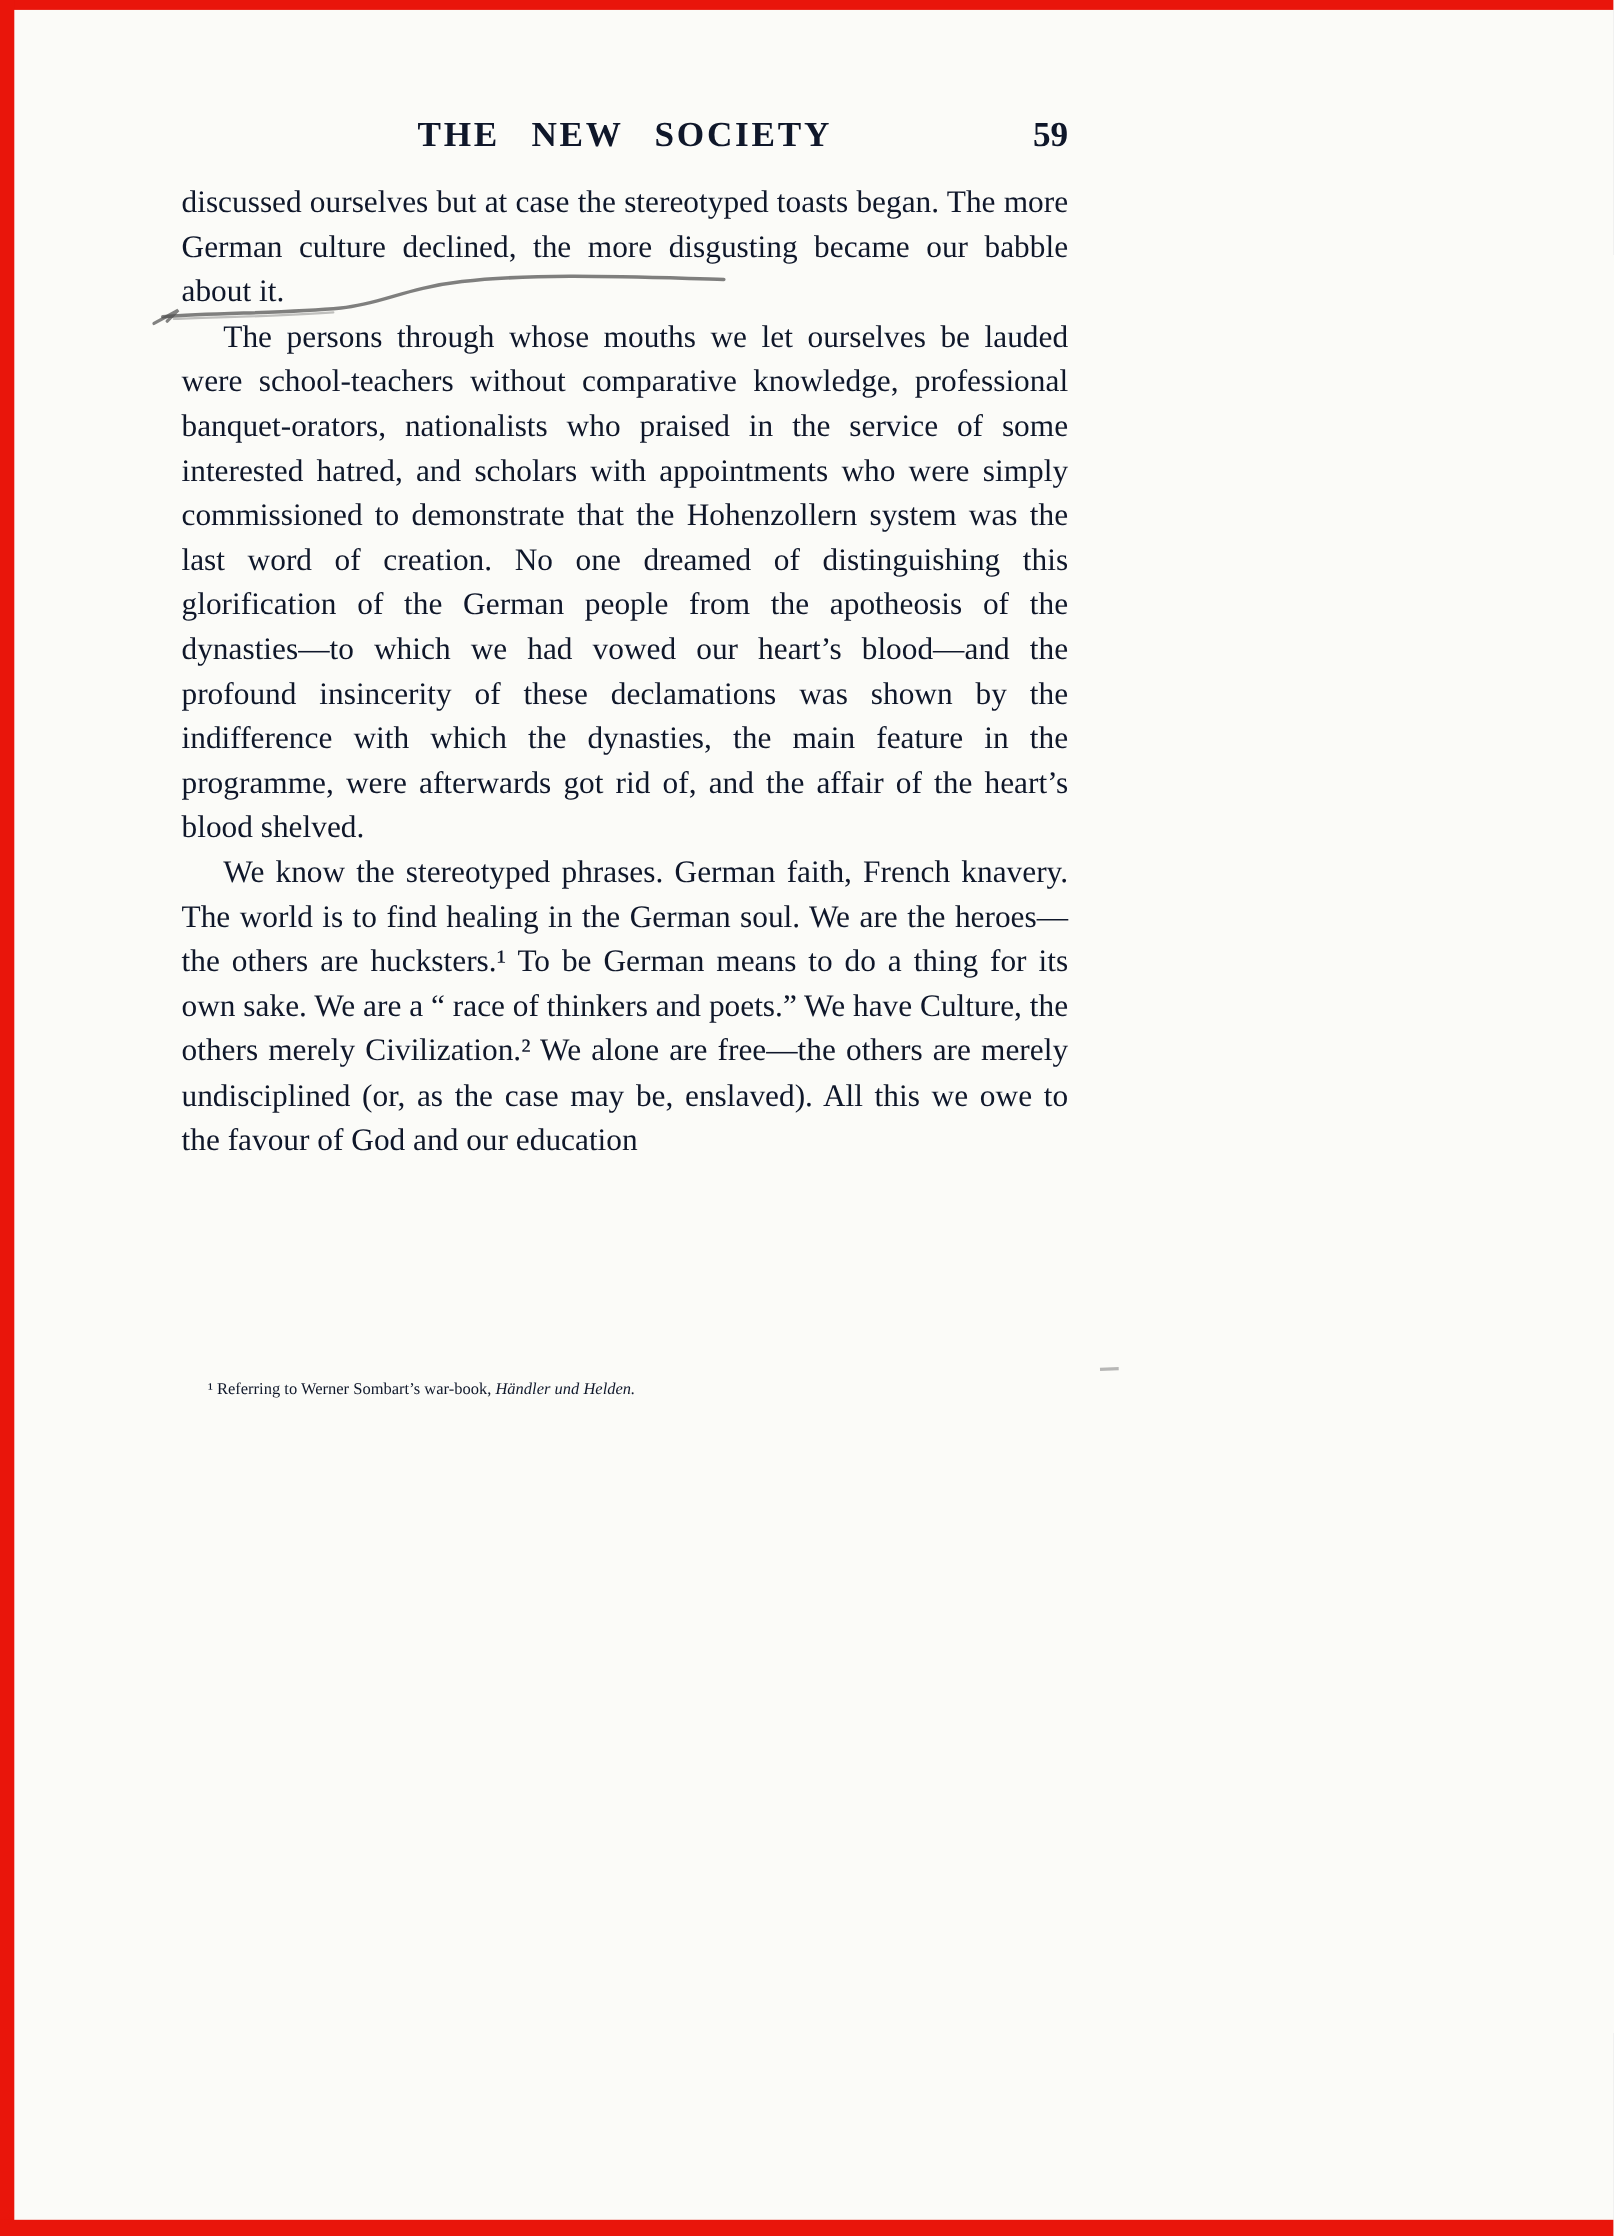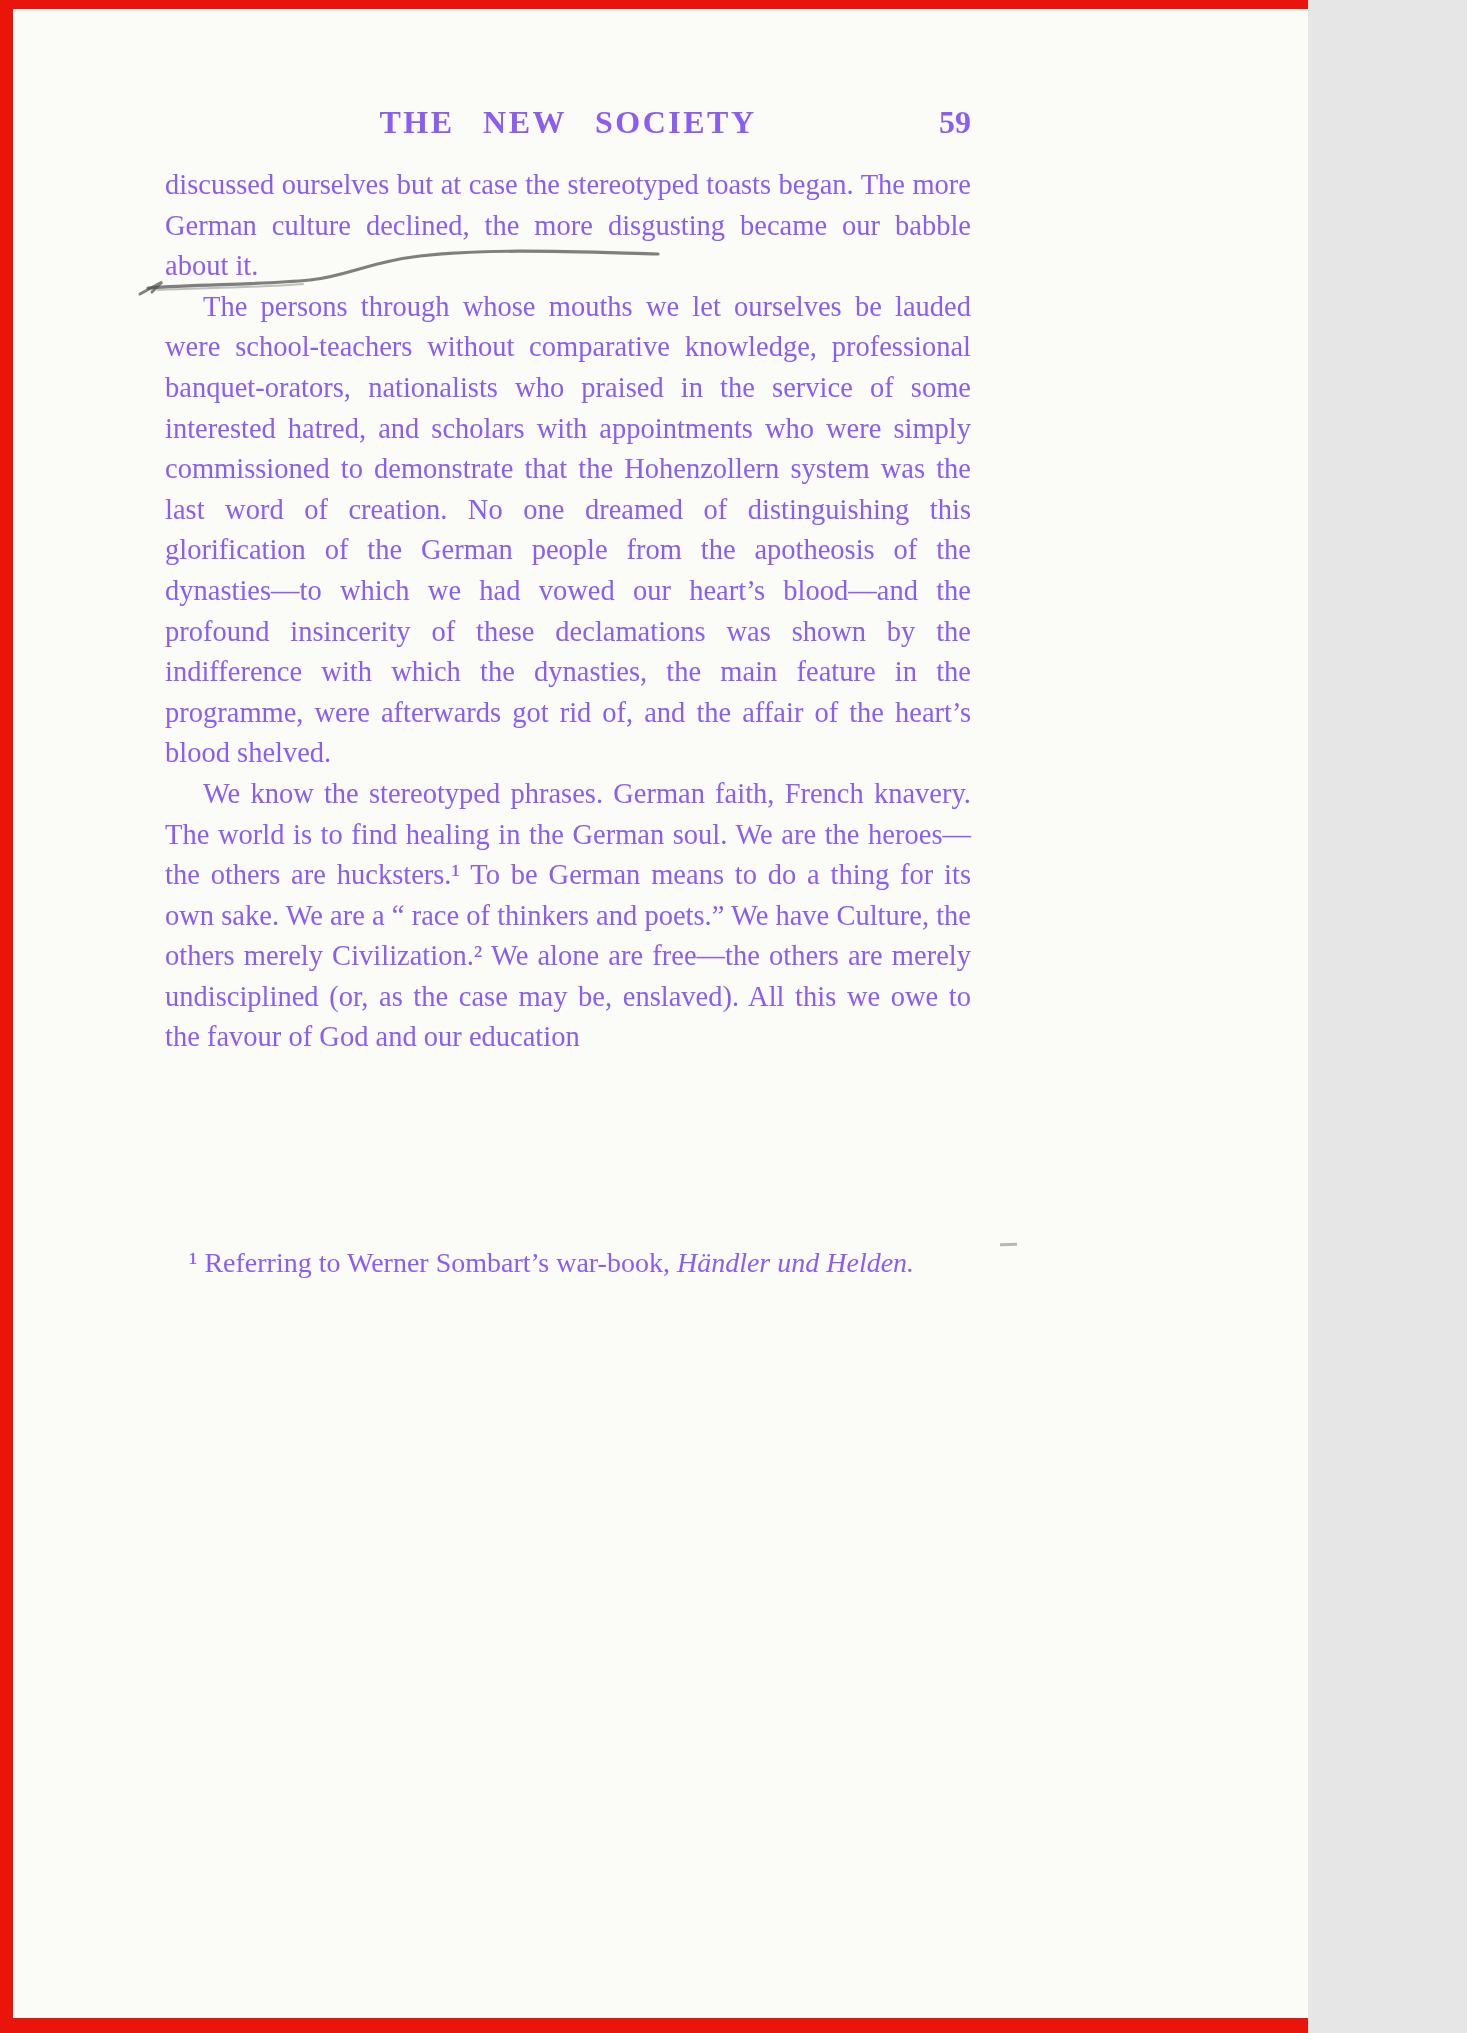--- a/index.html
+++ b/index.html
@@ -2,26 +2,26 @@
 <html><head>
 <meta charset="utf-8">
 <style>
   html, body {
     margin: 0;
     padding: 0;
     background: #e6e6e6;
   }
   .page {
     position: relative;
-    width: 1308px;
+    width: 1467px;
     height: 2033px;
     background: #fbfbf8;
     overflow: hidden;
     font-family: "Liberation Serif", "DejaVu Serif", serif;
-    color: #8b5cf6;
+    color: #0f172a;
   }
   
   .edge {
     position: absolute;
     background: #e9150b;
   }
   .edge-top    { top: 0; left: 0; width: 100%; height: 9px; }
   .edge-left   { top: 0; left: 0; width: 13px; height: 100%; }
   .edge-bottom { bottom: 0; left: 0; width: 100%; height: 15px; }
 
@@ -64,21 +64,21 @@
   }
   .para.no-indent {
     text-indent: 0;
   }
 
   .footnotes {
     position: absolute;
     top: 1248px;
     left: 165px;
     width: 806px;
-    font-size: 28px;
+    font-size: 15px;
     line-height: 30px;
     text-align: justify;
   }
   .footnote {
     margin: 0;
     text-indent: 24px;
   }
   .footnote em { font-style: italic; }
 
   .pencil-mark {

